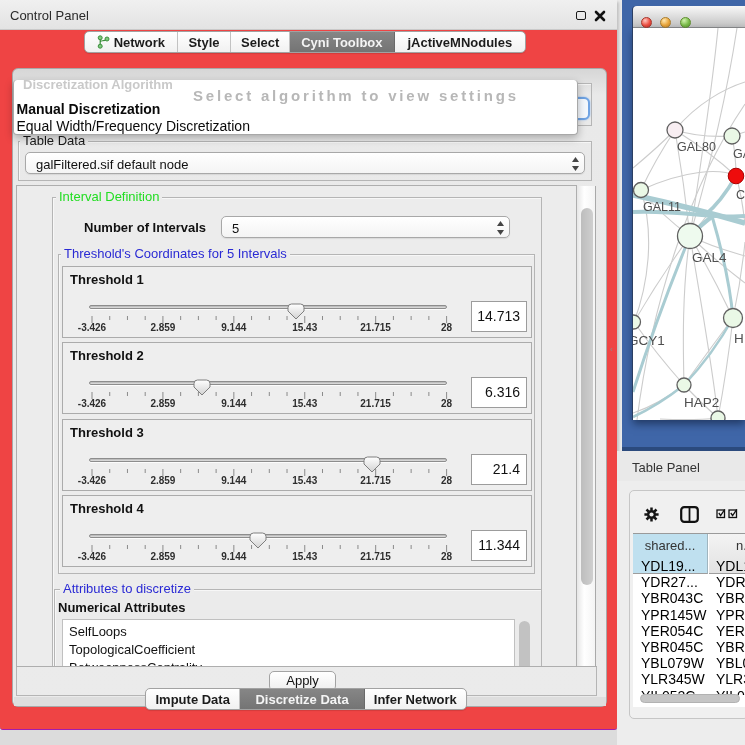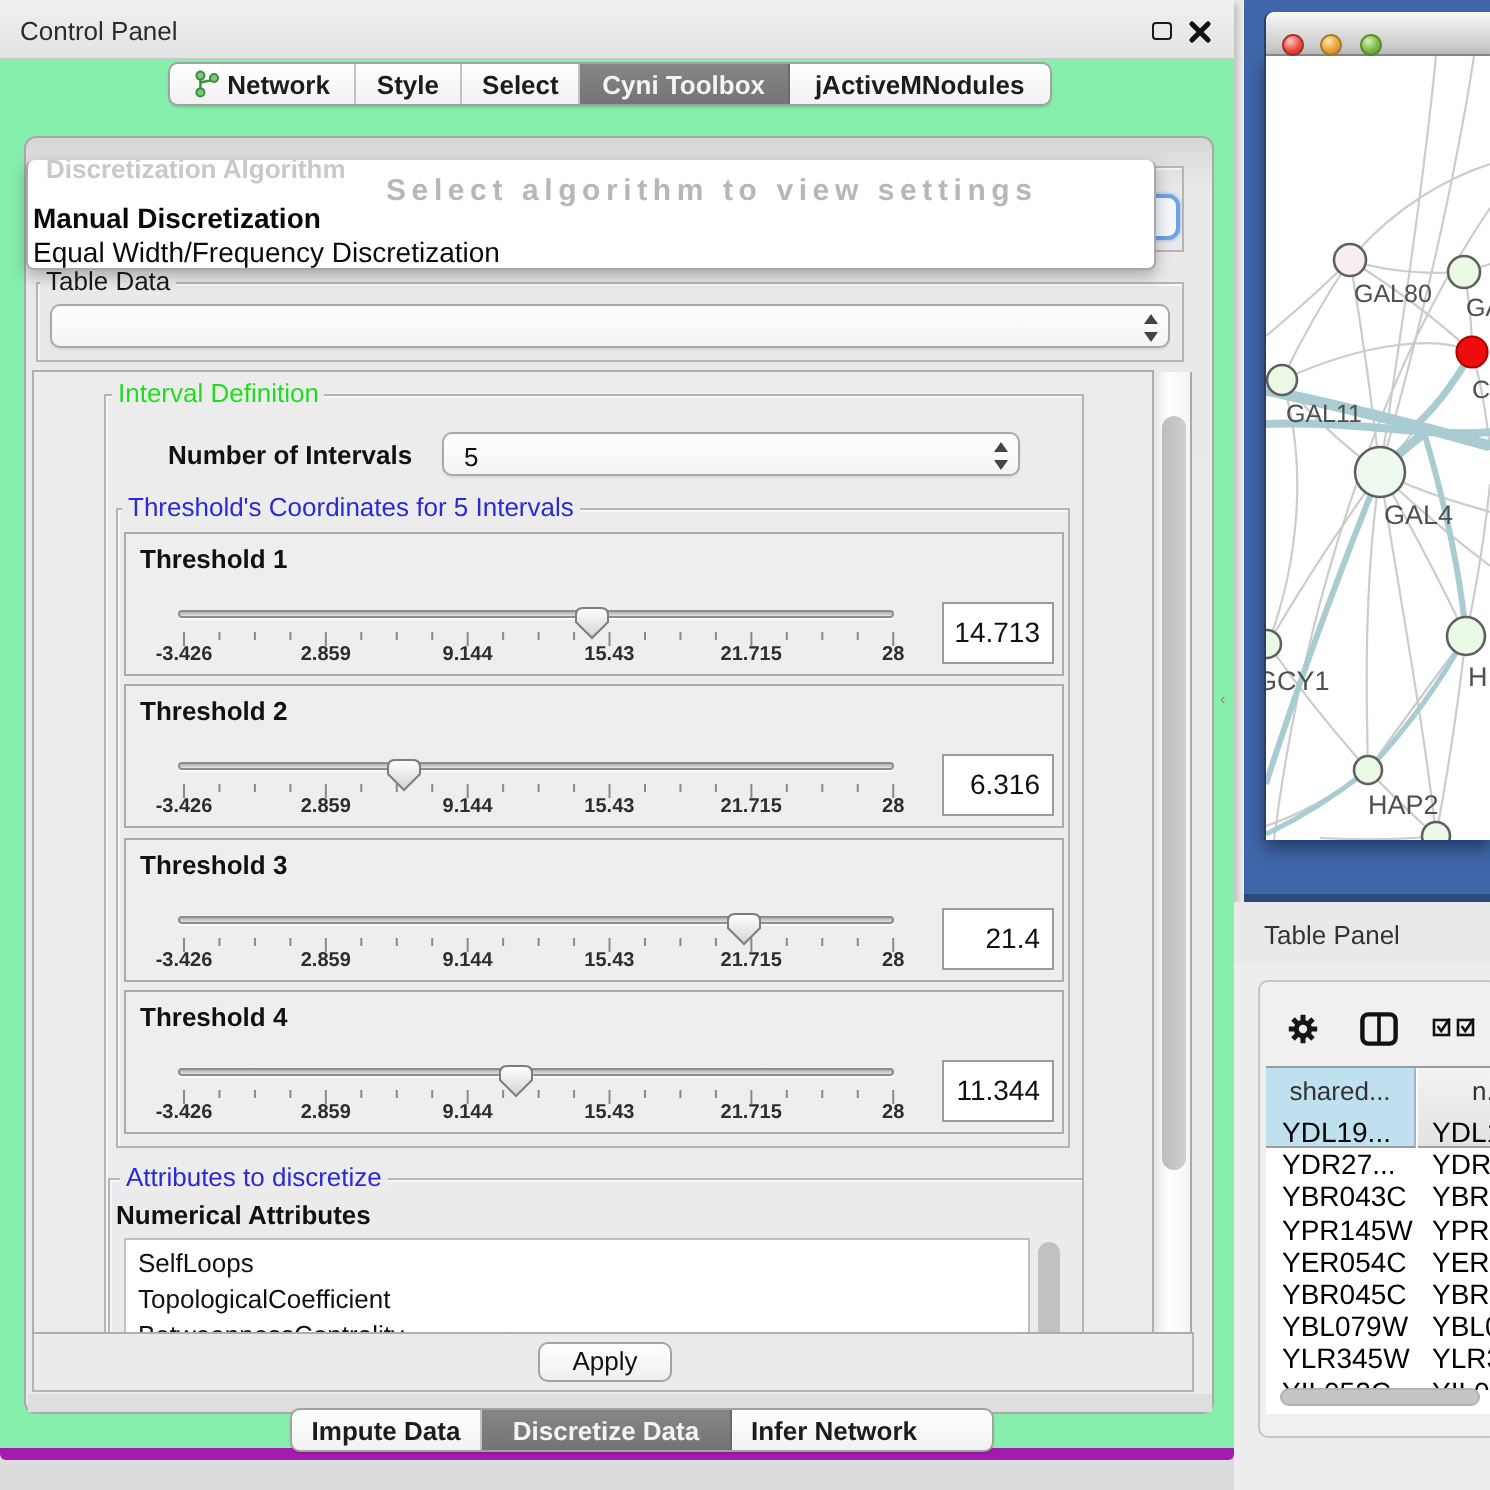--- a/index.html
+++ b/index.html
@@ -1,21 +1,21 @@
 <!DOCTYPE html>
 <html><head>
 <meta charset="utf-8">
 <style>
 * { margin:0; padding:0; box-sizing:border-box; }
 html,body { width:745px; height:745px; }
 body { font-family:"Liberation Sans",sans-serif; font-size:13px; color:#111; background:#ebebeb; position:relative; overflow:hidden; }
 .abs { position:absolute; }
 
 
-#leftwin { left:0; top:0; width:617px; height:730px; background:#86efac; border-bottom:6px solid #a21caf; border-radius:0 0 3px 3px; box-shadow:2px 2px 3px rgba(0,0,0,0.18); }
+#leftwin { left:0; top:0; width:617px; height:730px; background:#ef4444; border-bottom:1px solid #a21caf; border-radius:0 0 3px 3px; box-shadow:2px 2px 3px rgba(0,0,0,0.18); }
 #ltitle { left:0; top:0; width:617px; height:30px; background:linear-gradient(#f0f0f0,#e3e3e3); border-bottom:1px solid #c9c9c9; }
 #ltitle span { position:absolute; left:10px; top:8px; font-size:13px; color:#2b2b2b; }
 #btnsq { left:576px; top:11px; width:10px; height:9px; border:1.6px solid #1a1a1a; border-radius:2px; }
 
 
 .seg { position:absolute; display:flex; height:22px; border:1px solid #a2a2a2; border-radius:5px; overflow:hidden; background:linear-gradient(#ffffff,#f1f1f1); box-shadow:0 1px 1px rgba(0,0,0,0.12); }
 .seg .s { display:flex; align-items:center; justify-content:center; font-size:13px; font-weight:600; color:#1c1c1c; border-right:1px solid #c2c2c2; }
 .seg .s:last-child { border-right:none; }
 .seg .sel { background:linear-gradient(#868686,#747474); color:#f4f4f4; border-right:1px solid #6a6a6a; }
 
@@ -90,20 +90,21 @@
 
   <div class="abs" id="ipanel"></div>
 
   <div class="group" style="left:18px;top:83px;width:574px;height:43px;"></div>
 
   <div class="abs" style="left:570px;top:97px;width:20px;height:23px;border:2px solid #6fa3e3;border-radius:6px;background:#f4f8fd;box-shadow:0 0 2px #86b4ef;"></div>
 
   <div class="group" style="left:18px;top:141px;width:574px;height:40px;"></div>
   <div class="gtitle" style="left:20px;top:134px;color:#1a1a1a;">Table Data</div>
   <div class="combo" style="left:25px;top:152px;width:560px;">
+    <span class="txt">galFiltered.sif default node</span>
     <svg class="arr" width="9" height="16" viewBox="0 0 9 16">
         <path d="M4.5,1 L8,6 H1 Z" fill="#444"></path>
         <path d="M4.5,15 L1,10 H8 Z" fill="#444"></path>
       </svg>
   </div>
 
   <div class="abs" id="viewport"></div>
   <div class="abs" id="vsb"></div>
   <div class="abs" id="vsbthumb"></div>
 
@@ -311,21 +312,21 @@
   <div class="abs" style="left:62px;top:619px;width:453px;height:48px;background:#ffffff;border:1px solid #c0c0c0;border-bottom:none;overflow:hidden;">
     <div style="padding:3px 0 0 6px;line-height:18px;font-size:13px;">SelfLoops<br>TopologicalCoefficient<br>BetweennessCentrality</div>
   </div>
   <div class="abs" style="left:519px;top:621px;width:11px;height:45px;border-radius:6px 6px 0 0;background:#c2c2c2;"></div>
   <div class="abs" style="left:16px;top:666px;width:581px;height:1px;background:#aeaeae;"></div>
 
   <div class="abs" style="left:16px;top:667px;width:581px;height:29px;border-left:1px solid #b5b5b5;border-right:1px solid #b5b5b5;border-bottom:1px solid #b5b5b5;"></div>
   <div class="abs" style="left:14px;top:697px;width:592px;height:9px;background:#dedede;"></div>
   <div class="abs" style="left:269px;top:671px;width:67px;height:20px;background:linear-gradient(#ffffff,#efefef);border:1px solid #a3a3a3;border-radius:5px;text-align:center;line-height:18px;">Apply</div>
 
-  <div class="seg" style="left:145px;top:704px;width:352px;">
+  <div class="seg" style="left:145px;top:688px;width:322px;">
     <div class="s" style="width:95px;">Impute Data</div>
     <div class="s sel" style="width:125px;text-align:center;">Discretize Data</div>
     <div class="s" style="width:102px;">Infer Network</div>
   </div>
 </div>
 
 <div class="abs" id="popup">
   <div class="abs" style="left:9px;top:-3px;font-weight:600;color:#c9c9c9;font-size:13px;">Discretization Algorithm</div>
   <div class="abs" style="left:179px;top:7px;font-weight:600;color:#b7b7b7;font-size:15px;letter-spacing:2.8px;">Select algorithm to view settings</div>
   <div class="abs" style="left:2.5px;top:21px;font-weight:700;color:#0a0a0a;font-size:14px;">Manual Discretization</div>

